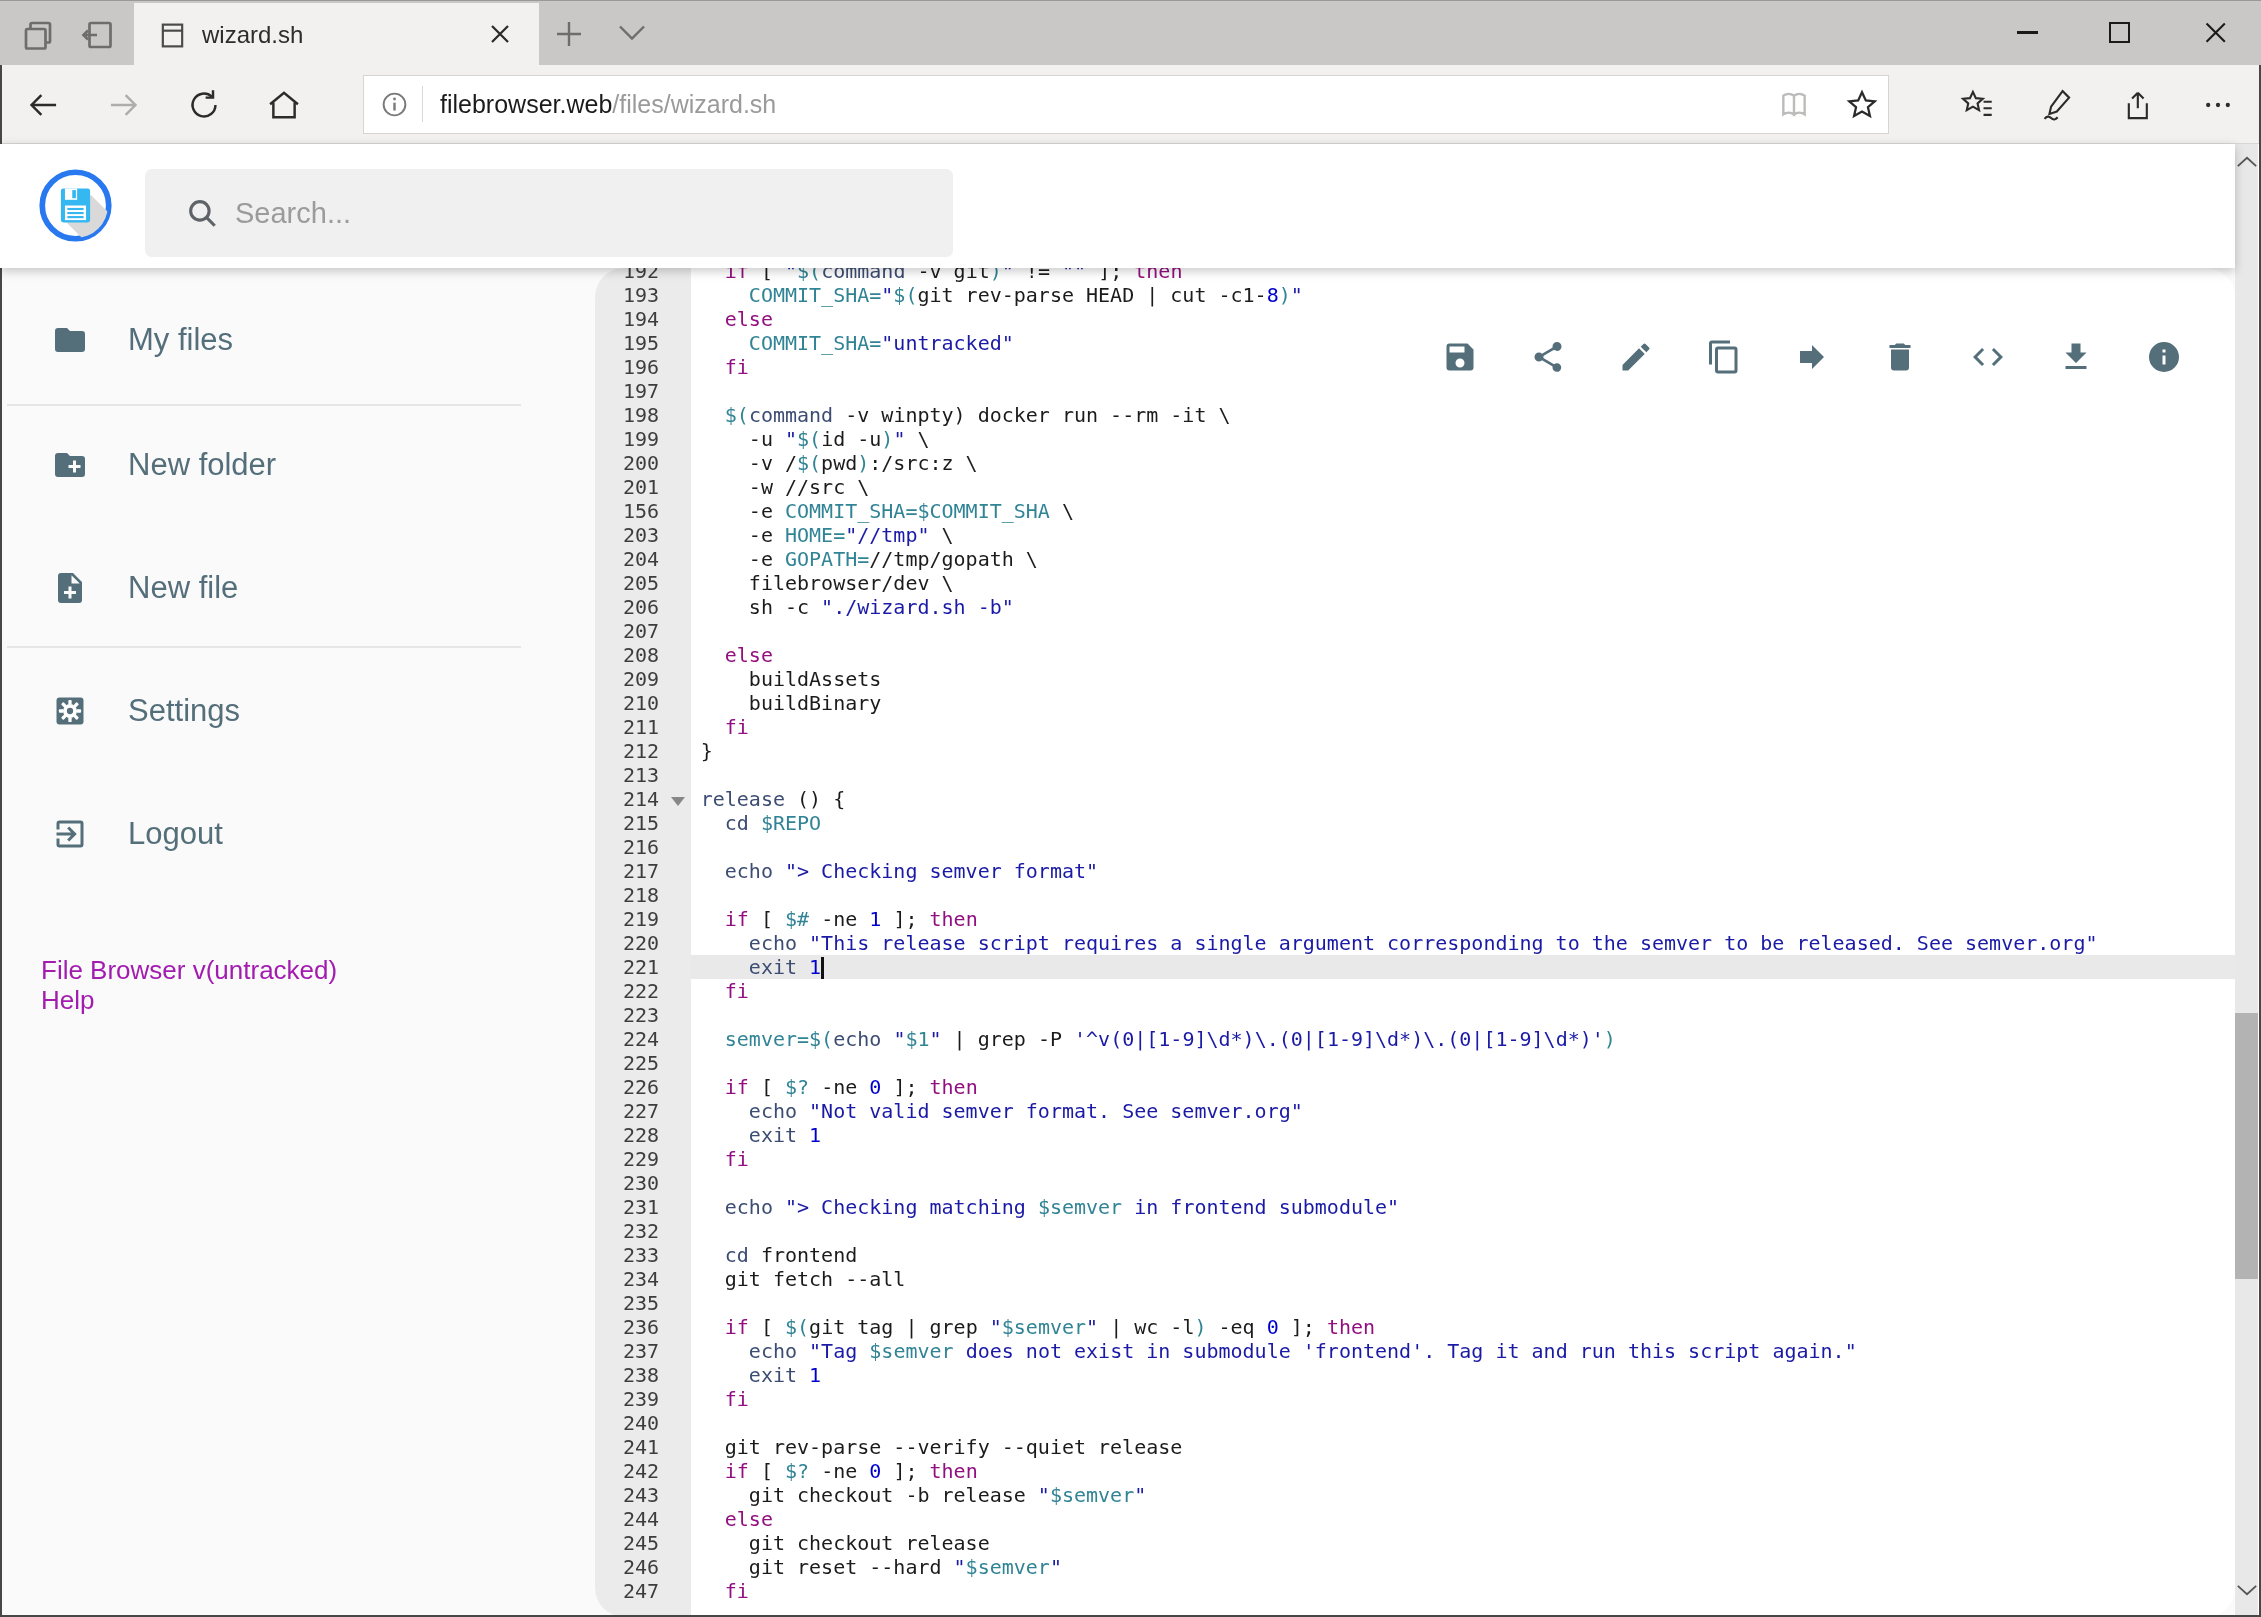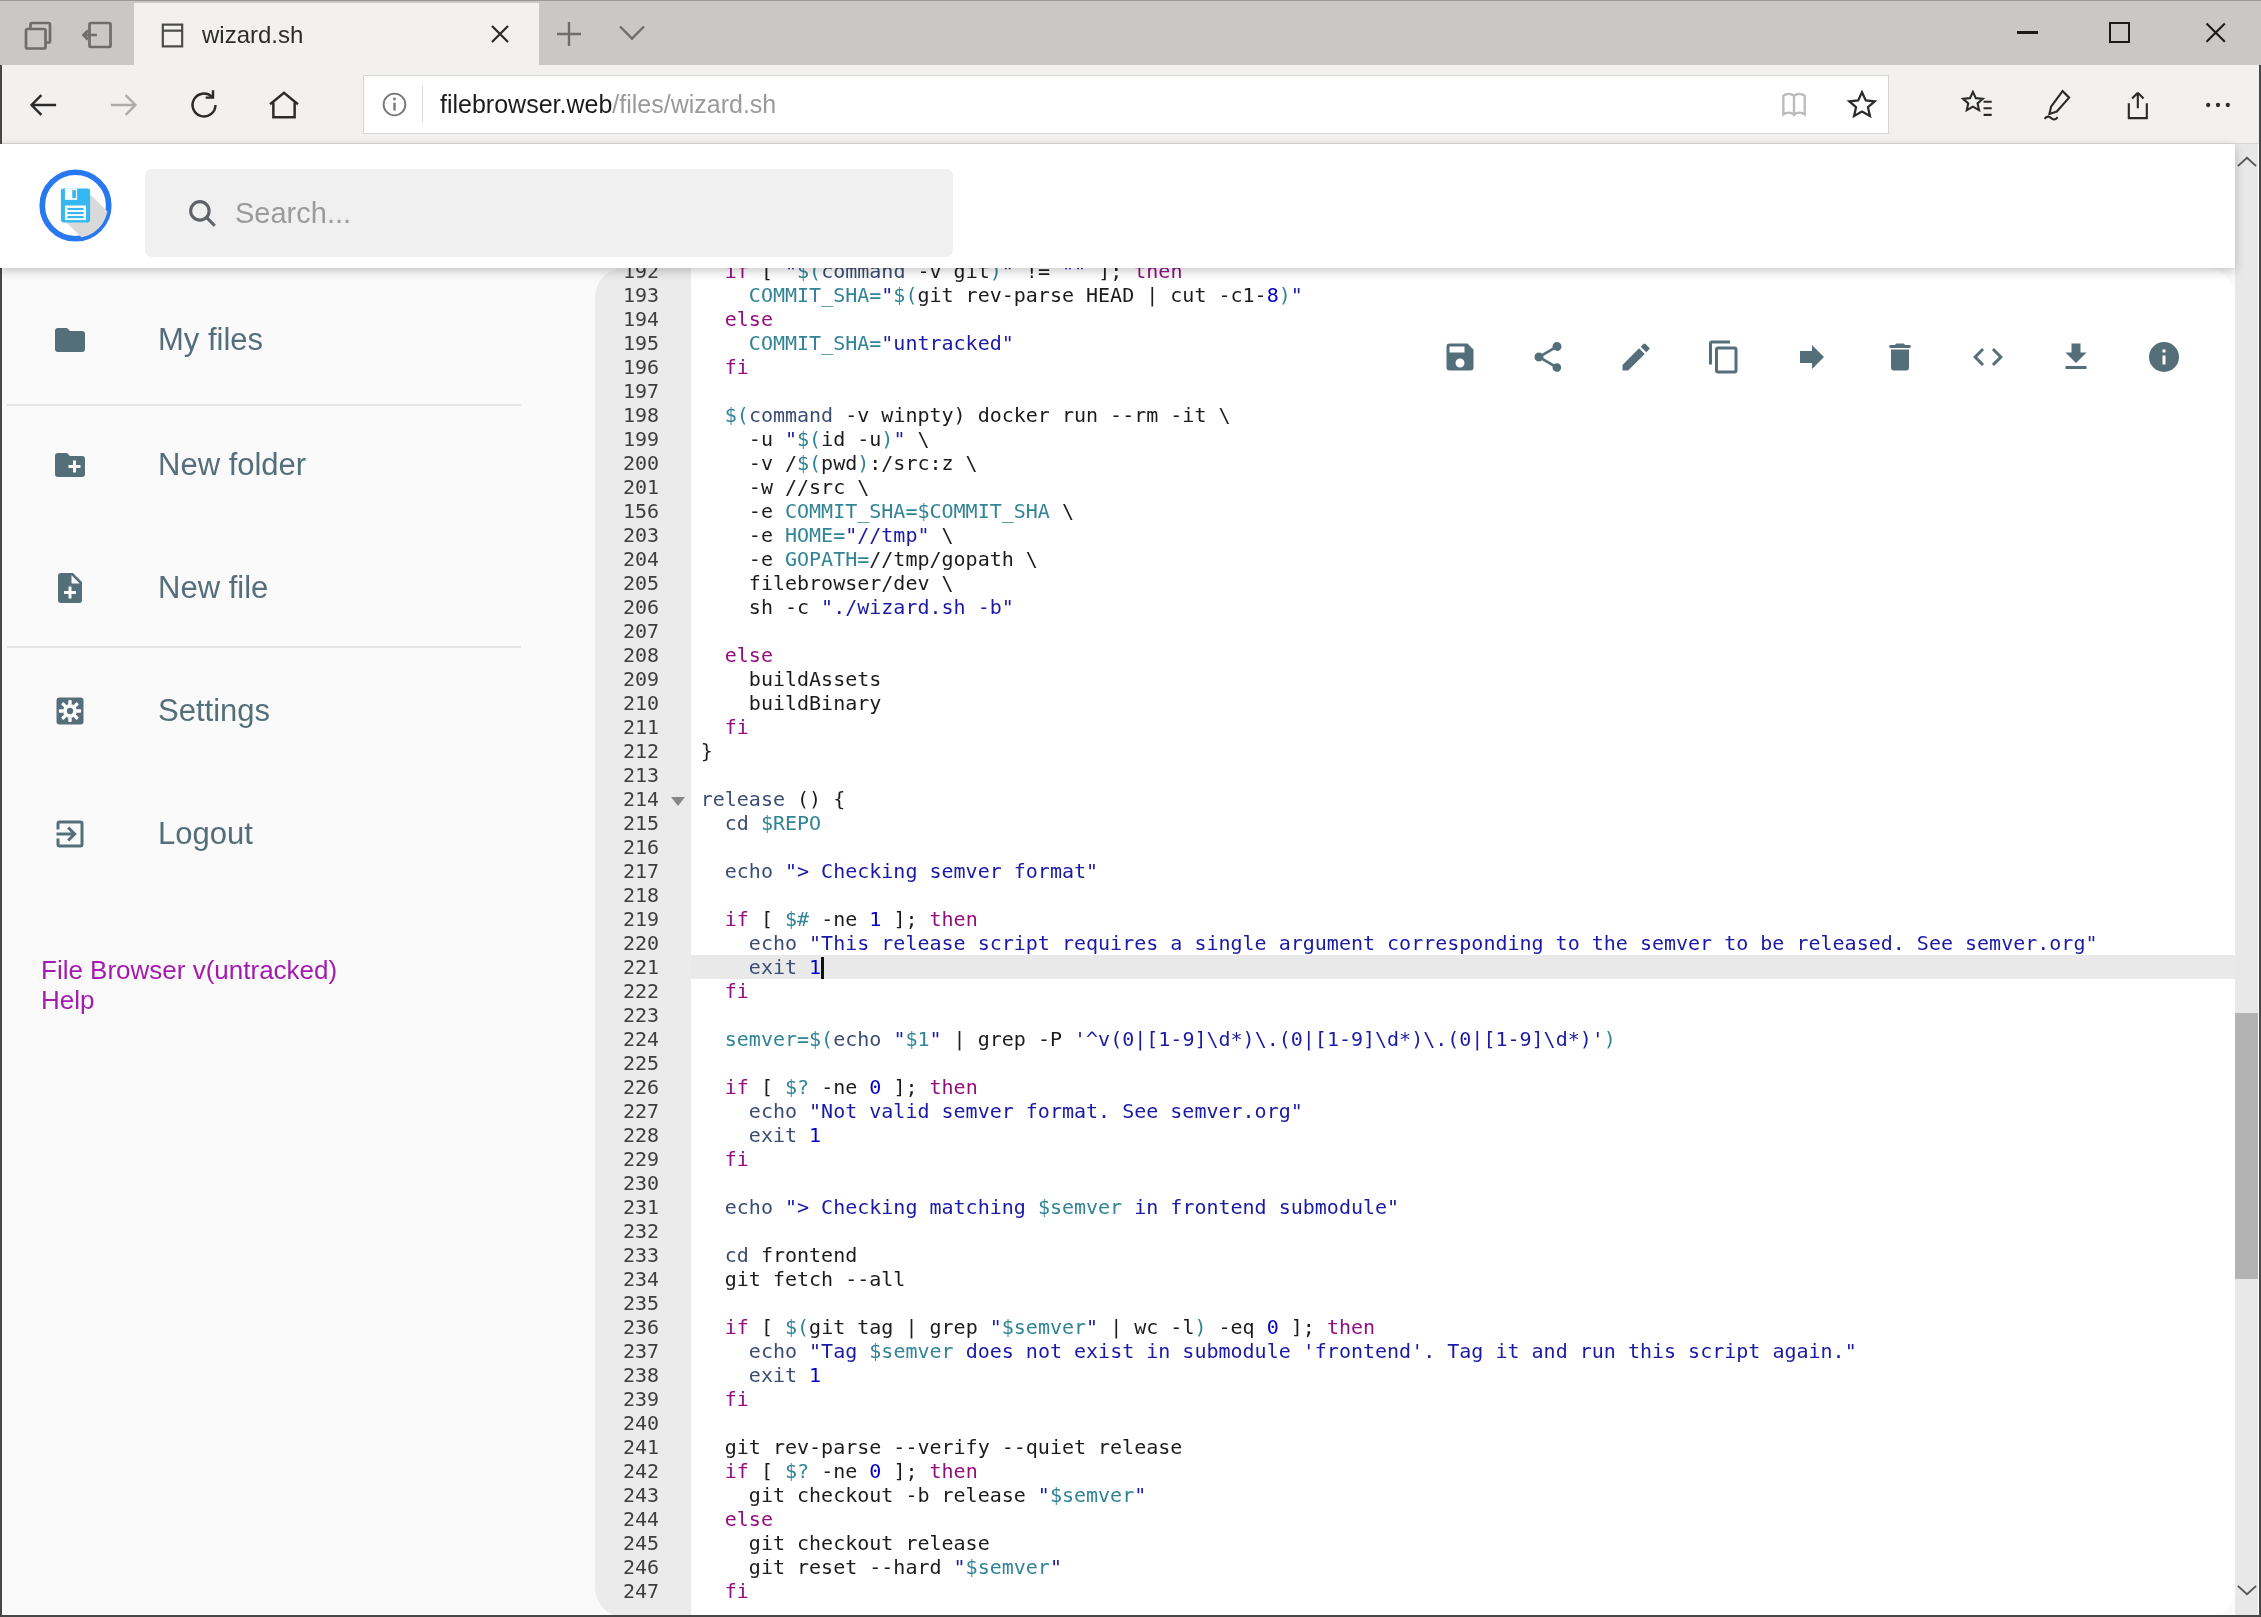--- a/index.html
+++ b/index.html
@@ -37,21 +37,21 @@
   #searchbox { position:absolute; left:145px; top:25px; width:808px; height:88px; background:#f0f0f0; border-radius:6.5px; }
   #search-icon { position:absolute; left:40px; top:27.4px; width:34px; height:34px; }
   #search-input { position:absolute; left:90px; top:0; width:694px; height:88px; background:transparent; border:none; outline:none; font-size:29px; color:#6d28d9; font-family:"Liberation Sans",sans-serif; }
   #search-input::placeholder { color:#9b9b9b; opacity:1; }
   #toolbar { position:absolute; right:53px; top:195px; display:flex; gap:52px; }
   .tool-btn { width:36px; height:36px; cursor:pointer; }
 
   
   #content { position:absolute; left:0; top:268px; width:2235px; height:1349px; background:#fafafa; }
   #sidebar { position:absolute; left:0; top:0; width:595px; height:100%; }
-  .sitem { position:absolute; left:52px; height:65px; display:flex; align-items:center; gap:70px; cursor:pointer; }
+  .sitem { position:absolute; left:52px; height:65px; display:flex; align-items:center; gap:40px; cursor:pointer; }
   .sitem .s-icon { width:36px; height:36px; flex:none; }
   .sitem .s-label { font-size:31px; color:#546e7a; }
   .sdivider { position:absolute; left:6.5px; width:514px; height:1.6px; background:#e6e6e6; }
   #sb-footer { position:absolute; left:41px; top:687px; font-size:26px; color:#a21caf; line-height:30px; }
   #sb-help { cursor:pointer; }
 
   
   #editor { position:absolute; left:595px; top:0; width:1640px; height:1349px; background:#fff; overflow:hidden;border-radius:29px; }
   #gutter-bg { position:absolute; left:0; top:0; width:96px; height:100%; background:#ebebeb; }
   #code-rows { position:absolute; left:0; top:-9px; right:0; }

